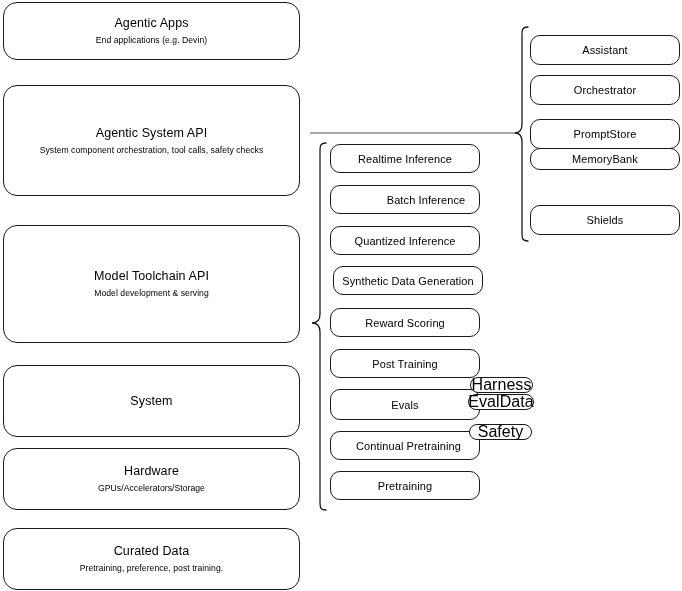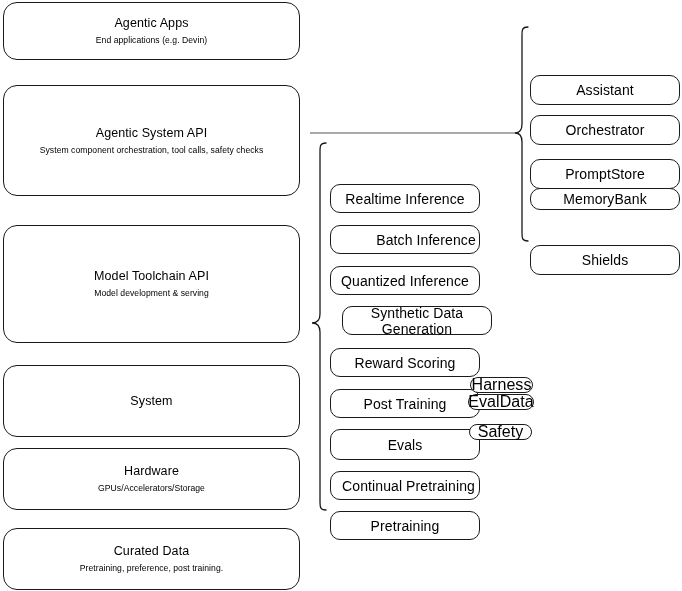--- a/index.html
+++ b/index.html
@@ -48,24 +48,23 @@
   .capsule {
     position: absolute;
     box-sizing: border-box;
     border: 1.3px solid #1a1a1a;
     border-radius: 10px;
     background: #ffffff;
     display: flex;
     align-items: center;
     justify-content: center;
     text-align: center;
-    font-size: 14px;
+    font-size: 11px;
     color: #000000;
     letter-spacing: 0.1px;
-    margin-top: 40px;
   }
 
   
   .pill {
     position: absolute;
     box-sizing: border-box;
     border: 1.3px solid #1a1a1a;
     border-radius: 999px;
     background: #ffffff;
     display: flex;
@@ -149,21 +148,21 @@
   </div>
 
   <div class="stack-box" style="left:3px; top:528px; width:297px; height:62px;">
     <div class="stack-title">Curated Data</div>
     <div class="stack-sub">Pretraining, preference, post training.</div>
   </div>
 
   <div class="capsule" style="left:330px; top:144px; width:150px; height:29px;">Realtime Inference</div>
   <div class="capsule" style="left:330px; top:185px; width:150px; height:29px;padding-left:42px;">Batch Inference</div>
   <div class="capsule" style="left:330px; top:226px; width:150px; height:29px;">Quantized Inference</div>
-  <div class="capsule" style="left:342px; top:266px; width:150px; height:29px;">Synthetic Data Generation</div>
+  <div class="capsule" style="left:333px; top:266px; width:150px; height:29px;">Synthetic Data Generation</div>
   <div class="capsule" style="left:330px; top:308px; width:150px; height:29px;">Reward Scoring</div>
   <div class="capsule" style="left:330px; top:349px; width:150px; height:29px;">Post Training</div>
   <div class="capsule" style="left:330px; top:389px; width:150px; height:31px;">Evals</div>
   <div class="capsule" style="left:330px; top:431px; width:150px; height:29px;padding-left:7px;">Continual Pretraining</div>
   <div class="capsule" style="left:330px; top:471px; width:150px; height:29px;">Pretraining</div>
 
   <div class="pill" style="left:470px; top:377px; width:63px; height:16px;">Harness</div>
   <div class="pill" style="left:468px; top:394px; width:66px; height:16px;">EvalData</div>
   <div class="pill" style="left:469px; top:424px; width:63px; height:16px;">Safety</div>
 

